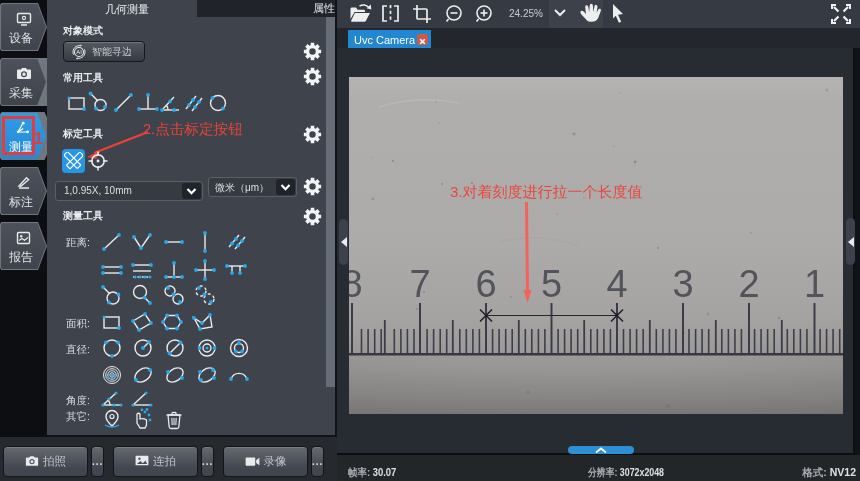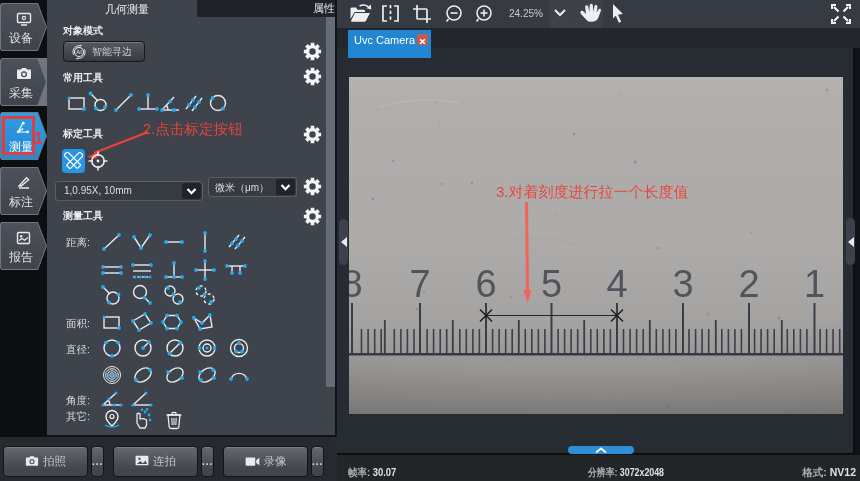--- a/index.html
+++ b/index.html
@@ -41,21 +41,21 @@
       </svg>
   <div class="lbl">设备</div></div>
   </div>
 <div class="stab" style="top:58px;padding-left:16px;">
     <div class="in">
   <svg width="16" height="13" viewBox="0 0 16 13">
         <path fill="#e8eaec" fill-rule="evenodd" d="M2 2.5 L5 2.5 L6 1 L10 1 L11 2.5 L14 2.5 Q15 2.5 15 3.5 L15 11 Q15 12 14 12 L2 12 Q1 12 1 11 L1 3.5 Q1 2.5 2 2.5 Z M8 4.2 A3 3 0 1 1 8 10.2 A3 3 0 1 1 8 4.2 Z M8 5.6 A1.7 1.7 0 1 0 8 9 A1.7 1.7 0 1 0 8 5.6 Z"></path>
       </svg>
   <div class="lbl">采集</div></div>
   </div>
-<div class="stab" style="top:112px;">
+<div class="stab" style="top:112px;padding-left:8px;">
     <div class="in act">
   <svg width="17" height="13" viewBox="0 0 17 13">
         <path d="M3 11 L8 2 M3 11 L13 11 M3 11 L8.2 7.6" fill="none" stroke="#fff" stroke-width="1.2"></path>
         <circle cx="8.2" cy="2.2" r="1.4" fill="#fff"></circle>
         <circle cx="3.2" cy="10.8" r="1.4" fill="#fff"></circle>
         <circle cx="12.6" cy="10.8" r="1.4" fill="#fff"></circle>
       </svg>
   <div class="lbl">测量</div></div>
   </div>
 <div class="stab" style="top:167px;">
@@ -529,21 +529,21 @@
       <path d="M16 20 L20 20 L20 16"></path>
   </g>
   <g stroke="#f0f2f4" stroke-width="2.2">
     <line x1="4" y1="4" x2="8.5" y2="8.5"></line>
       <line x1="18" y1="4" x2="13.5" y2="8.5"></line>
     <line x1="4" y1="18" x2="8.5" y2="13.5"></line>
       <line x1="18" y1="18" x2="13.5" y2="13.5"></line>
   </g>
 </svg>
 
-<div class="abs" style="left:348px;top:30px;width:83px;height:28px;background:#2187d0;color:#fff;font-size:12px;line-height:18px;">
+<div class="abs" style="left:348px;top:30px;width:83px;height:18px;background:#2187d0;color:#fff;font-size:12px;line-height:18px;">
   <span style="position:absolute;left:6px;top:1px;font-size:11px;">Uvc Camera</span>
   <div class="abs" style="left:69px;top:4px;width:11px;height:11px;background:#cd5a49;border-radius:2px;">
     <svg width="11" height="11" viewBox="0 0 11 11">
         <path d="M3.2 3.2 L7.8 7.8 M7.8 3.2 L3.2 7.8" stroke="#fff" stroke-width="1.6"></path>
       </svg>
   </div>
 </div>
 
 <div class="abs" id="camimg" style="left:349px;top:77px;width:494px;height:337px;overflow:hidden;background:radial-gradient(130% 95% at 45% 35%, rgba(0,0,0,0) 55%, rgba(35,35,38,0.10) 82%, rgba(35,35,38,0.18) 100%),linear-gradient(180deg,#b5b3b1 0%,#b0aeac 8%,#adabaa 50%,#a5a3a1 72%,#999795 86%,#8b8987 95%,#7f7d7b 100%);">
   <svg width="494" height="337" viewBox="0 0 494 337" style="position:absolute;left:0;top:0;" id="rulersvg">
@@ -656,21 +656,21 @@
       <line x1="457.9" y1="252" x2="457.9" y2="278" stroke="#3e3e4a" stroke-width="1.6"></line>
       <line x1="471.1" y1="252" x2="471.1" y2="278" stroke="#3e3e4a" stroke-width="1.6"></line>
       <line x1="477.6" y1="252" x2="477.6" y2="278" stroke="#3e3e4a" stroke-width="1.6"></line>
       <line x1="484.1" y1="252" x2="484.1" y2="278" stroke="#3e3e4a" stroke-width="1.6"></line>
       <line x1="490.7" y1="252" x2="490.7" y2="278" stroke="#3e3e4a" stroke-width="1.6"></line>
       <line x1="0" y1="277.3" x2="494" y2="277.3" stroke="#383842" stroke-width="2.4"></line>
       <line x1="137" y1="238.5" x2="268" y2="238.5" stroke="#26262e" stroke-width="1.2"></line>
       <path d="M131 232.5 L143 244.5 M143 232.5 L131 244.5" stroke="#1e1e26" stroke-width="1.5" fill="none"></path>
       <path d="M262 232.5 L274 244.5 M274 232.5 L262 244.5" stroke="#1e1e26" stroke-width="1.5" fill="none"></path>
     </svg>
-  <div style="position:absolute;left:101px;top:106px;color:#e8473f;font-size:15px;font-family:'Liberation Sans',sans-serif;margin-left:46px;">3.对着刻度进行拉一个长度值</div>
+  <div style="position:absolute;left:101px;top:106px;color:#e8473f;font-size:15px;font-family:'Liberation Sans',sans-serif;">3.对着刻度进行拉一个长度值</div>
   <svg width="14" height="106" viewBox="0 0 14 106" style="position:absolute;left:171px;top:124px;">
     <line x1="6.5" y1="1" x2="7.5" y2="92" stroke="#f2635c" stroke-width="3"></line>
     <path d="M3.5 89 L11.5 89 L7.6 102 Z" fill="#f2635c"></path>
   </svg>
 </div>
 
 <div class="abs" style="left:339px;top:219px;width:9px;height:46px;background:#3c414b;border-radius:5px;"></div>
 <svg class="abs" style="left:340px;top:236px;" width="8" height="12" viewBox="0 0 8 12">
     <path d="M7 1 L1 6 L7 11 Z" fill="#e9ebee"></path>
   </svg>

